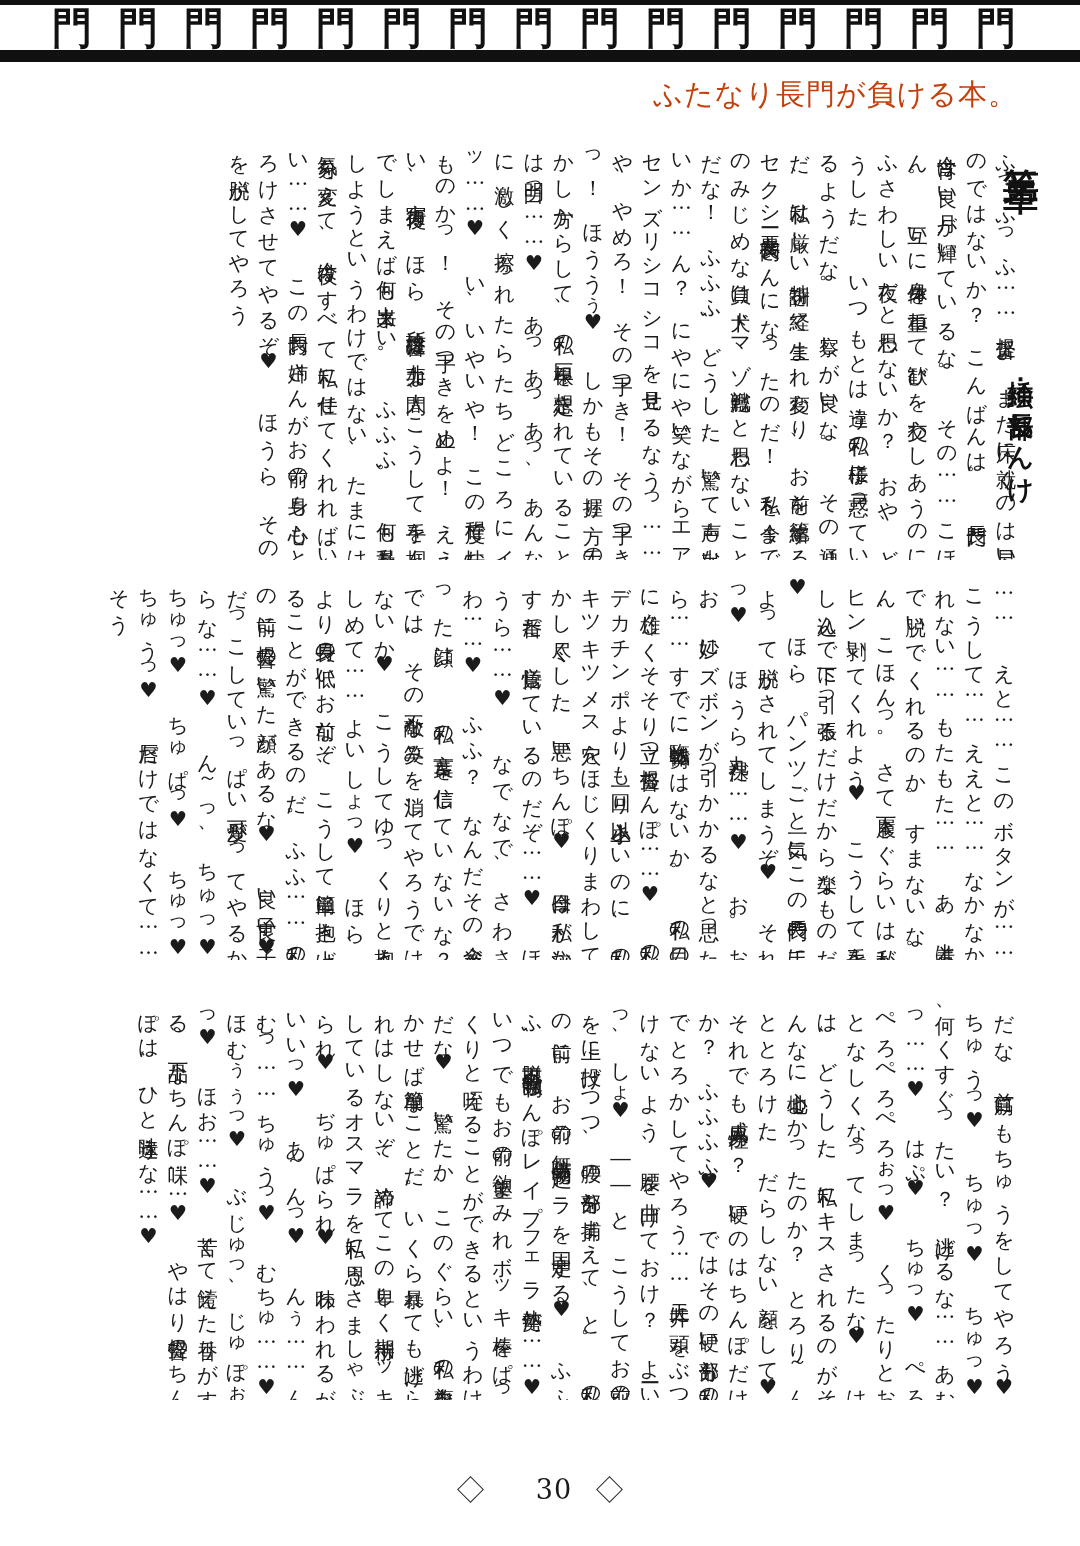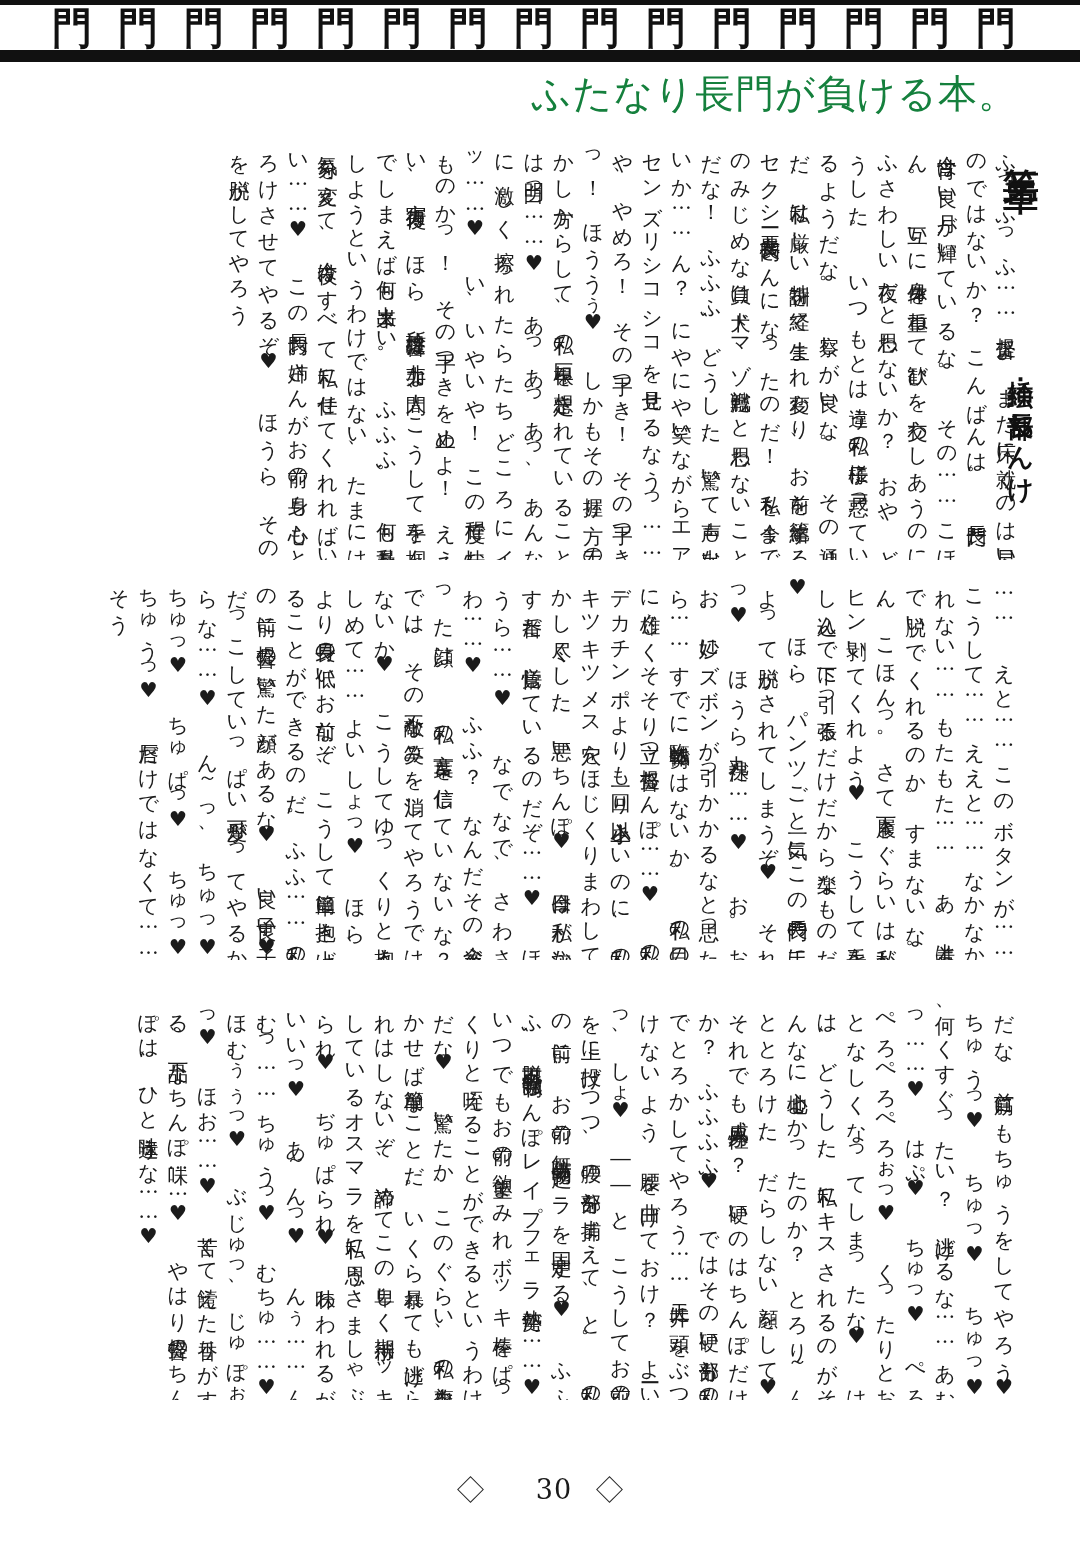--- a/index.html
+++ b/index.html
@@ -61,26 +61,26 @@
     transform: scaleY(1.08);
     letter-spacing: 0;
     flex: 0 0 auto;
   }
 
   
   #book-title {
     position: absolute;
     right: 62px;
     top: 70px;
-    font-size: 39px;
+    font-size: 29px;
     line-height: 48px;
     letter-spacing: 1px;
     white-space: nowrap;
     font-family: "DejaVu Serif", "Liberation Serif", serif;
-    color: #15803d;
+    color: #c2410c;
   }
 
   
   #chapter-heading {
     position: absolute;
     right: 38px;
     top: 140px;
     writing-mode: vertical-rl;
     text-orientation: upright;
     font-size: 36px;

